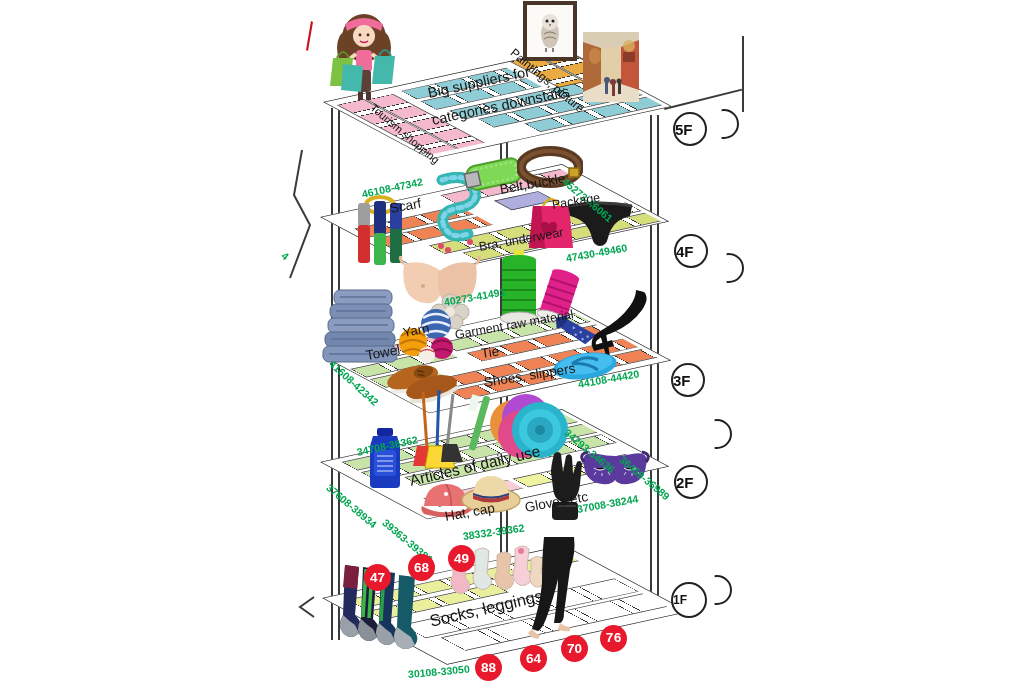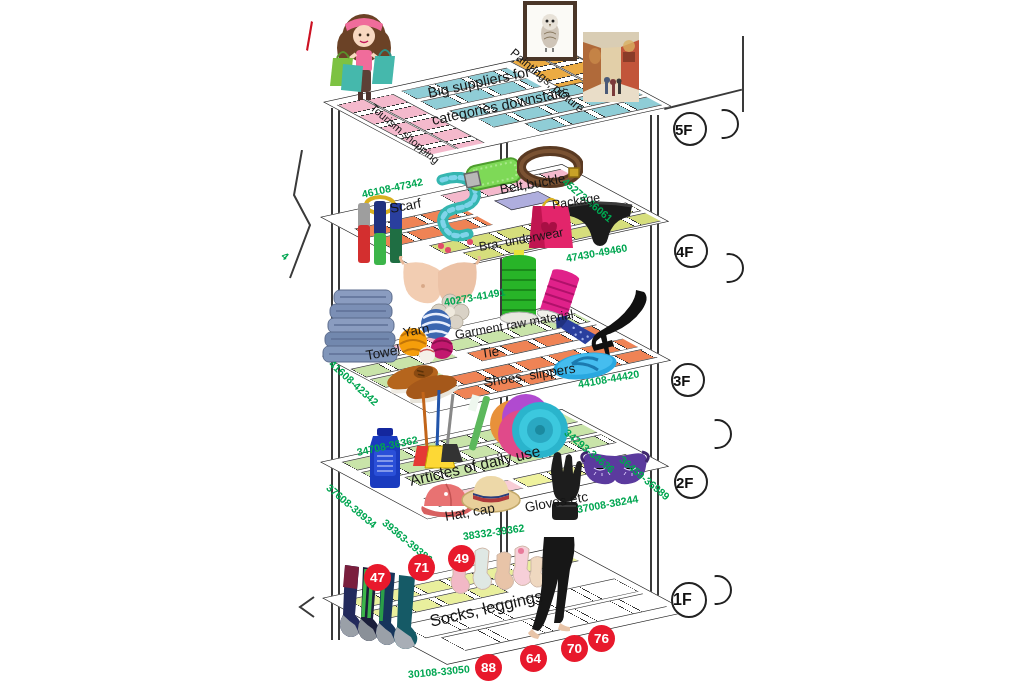--- a/index.html
+++ b/index.html
@@ -110,21 +110,21 @@
     </div>
   <div class="fcirc" style="left:671px;top:363px;">
       <span>3F</span>
     </div>
   <div class="fcirc cut" style="left:702px;top:419px;width:26px;height:26px;font-size:13px;">
       <span>F</span>
     </div>
   <div class="fcirc" style="left:674px;top:465px;">
       <span>2F</span>
     </div>
-  <div class="fcirc" style="left:671px;top:582px;width:32px;height:32px;font-size:16px;">
+  <div class="fcirc" style="left:671px;top:582px;width:32px;height:32px;font-size:12px;">
       <span>1F</span>
     </div>
   <div class="fcirc cut" style="left:702px;top:575px;width:26px;height:26px;font-size:13px;">
       <span>F</span>
     </div>
 
   <div class="t" style="left:428px;top:85px;font-size:14.5px;transform:rotate(-12deg);">Big suppliers for</div>
   <div class="t" style="left:432px;top:112px;font-size:14.5px;transform:rotate(-12deg);">categories downstairs</div>
   <div class="t" style="left:372px;top:100px;font-size:11px;transform:rotate(40deg);">Tourism shopping</div>
   <div class="t" style="left:512px;top:44px;font-size:12px;transform:rotate(40deg);">Paintings, picture</div>
@@ -158,35 +158,35 @@
   <div class="t g" style="left:328px;top:480px;transform:rotate(40deg);">37608-38934</div>
 
   <div class="t" style="left:430px;top:612px;font-size:16.5px;transform:rotate(-13deg);">Socks, leggings</div>
   <div class="t g" style="left:408px;top:668px;transform:rotate(-5deg);">30108-33050</div>
   <div class="t g" style="left:283px;top:248px;transform:rotate(40deg);">4</div>
 
   <div class="badge" style="left:364px;top:564px;">
       <span>47</span>
     </div>
   <div class="badge" style="left:408px;top:554px;">
-      <span>71</span>
+      <span>68</span>
     </div>
   <div class="badge" style="left:448px;top:545px;">
       <span>49</span>
     </div>
   <div class="badge" style="left:475px;top:654px;">
       <span>88</span>
     </div>
   <div class="badge" style="left:520px;top:645px;">
       <span>64</span>
     </div>
   <div class="badge" style="left:561px;top:635px;">
       <span>70</span>
     </div>
-  <div class="badge" style="left:588px;top:625px;">
+  <div class="badge" style="left:600px;top:625px;font-family:Liberation Mono, monospace;">
       <span>76</span>
     </div>
 
   <svg class="item" style="left:303px;top:20px;" width="12" height="32" viewBox="0 0 12 32">
     <path d="M8 1 L10 2 L5 31 L3 30 Z" fill="#cc1122"></path>
   </svg>
 
   <svg class="item" style="left:325px;top:8px;" width="78" height="100" viewBox="0 0 78 100">
     <ellipse cx="39" cy="30" rx="22" ry="24" fill="#6b4226"></ellipse>
     <ellipse cx="20" cy="40" rx="8" ry="16" fill="#6b4226"></ellipse>

